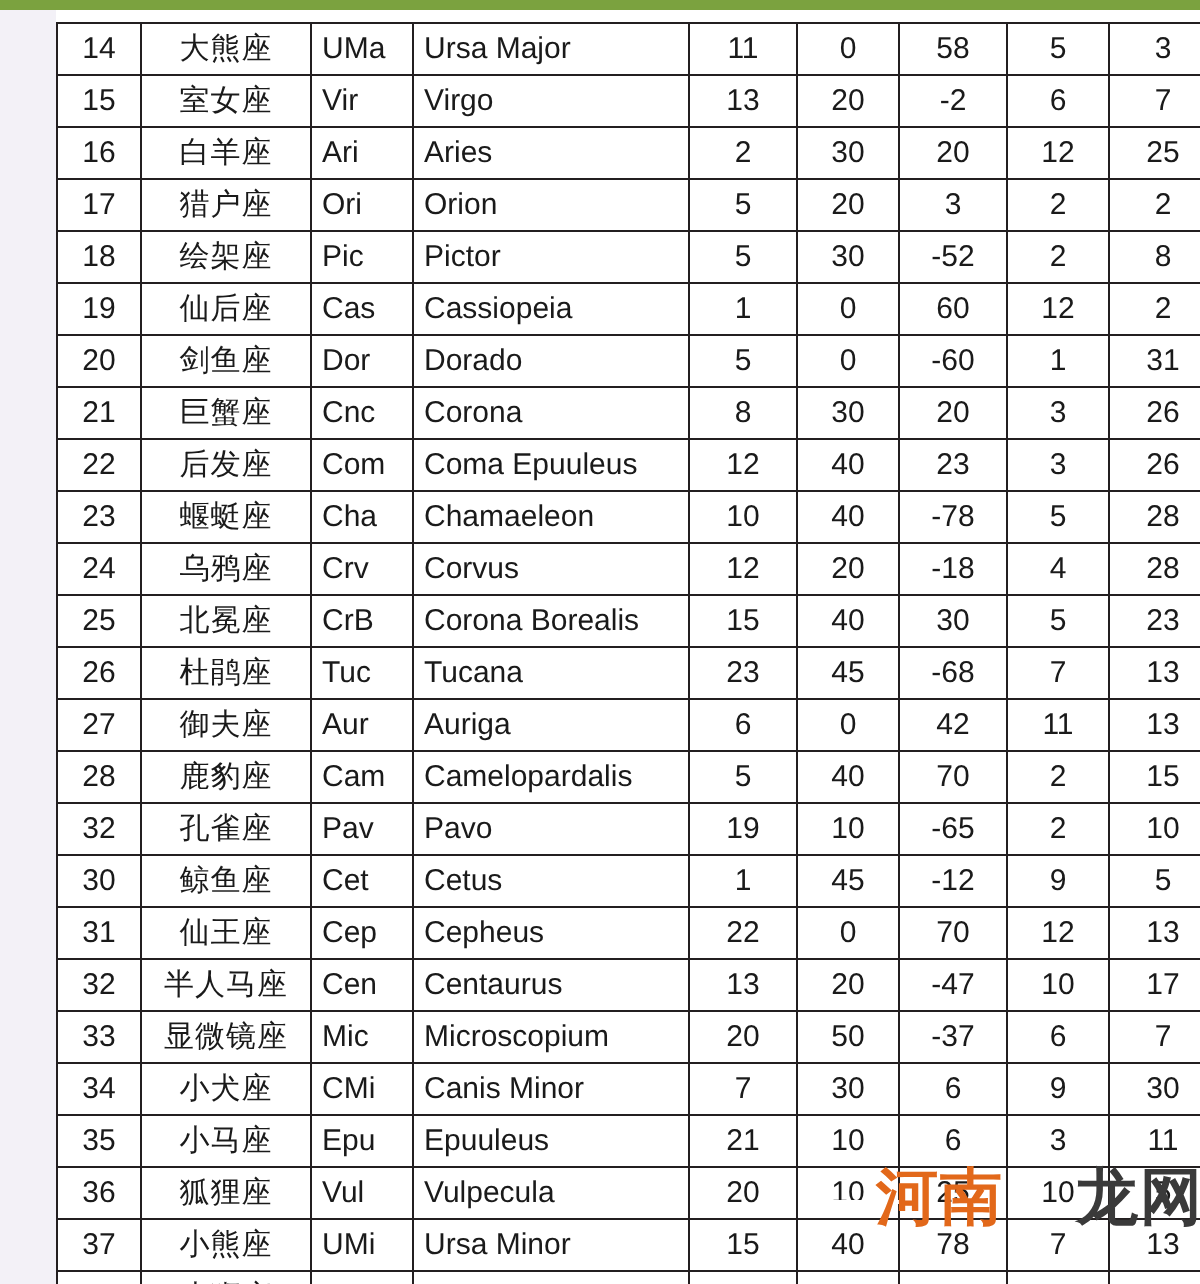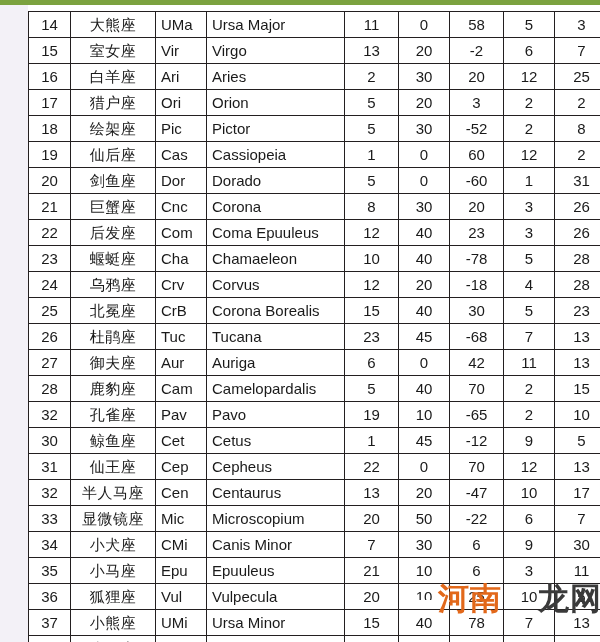--- a/index.html
+++ b/index.html
@@ -316,21 +316,21 @@
             <td class="c-num-ra">10</td>
             <td class="c-num">17</td>
           </tr>
           <tr>
             <td class="c-id">33</td>
             <td class="c-zh">显微镜座</td>
             <td class="c-abbr">Mic</td>
             <td class="c-latin">Microscopium</td>
             <td class="c-num">20</td>
             <td class="c-num-ra">50</td>
-            <td class="c-num">-22</td>
+            <td class="c-num">-37</td>
             <td class="c-num-ra">6</td>
             <td class="c-num">7</td>
           </tr>
           <tr>
             <td class="c-id">34</td>
             <td class="c-zh">小犬座</td>
             <td class="c-abbr">CMi</td>
             <td class="c-latin">Canis Minor</td>
             <td class="c-num">7</td>
             <td class="c-num-ra">30</td>

